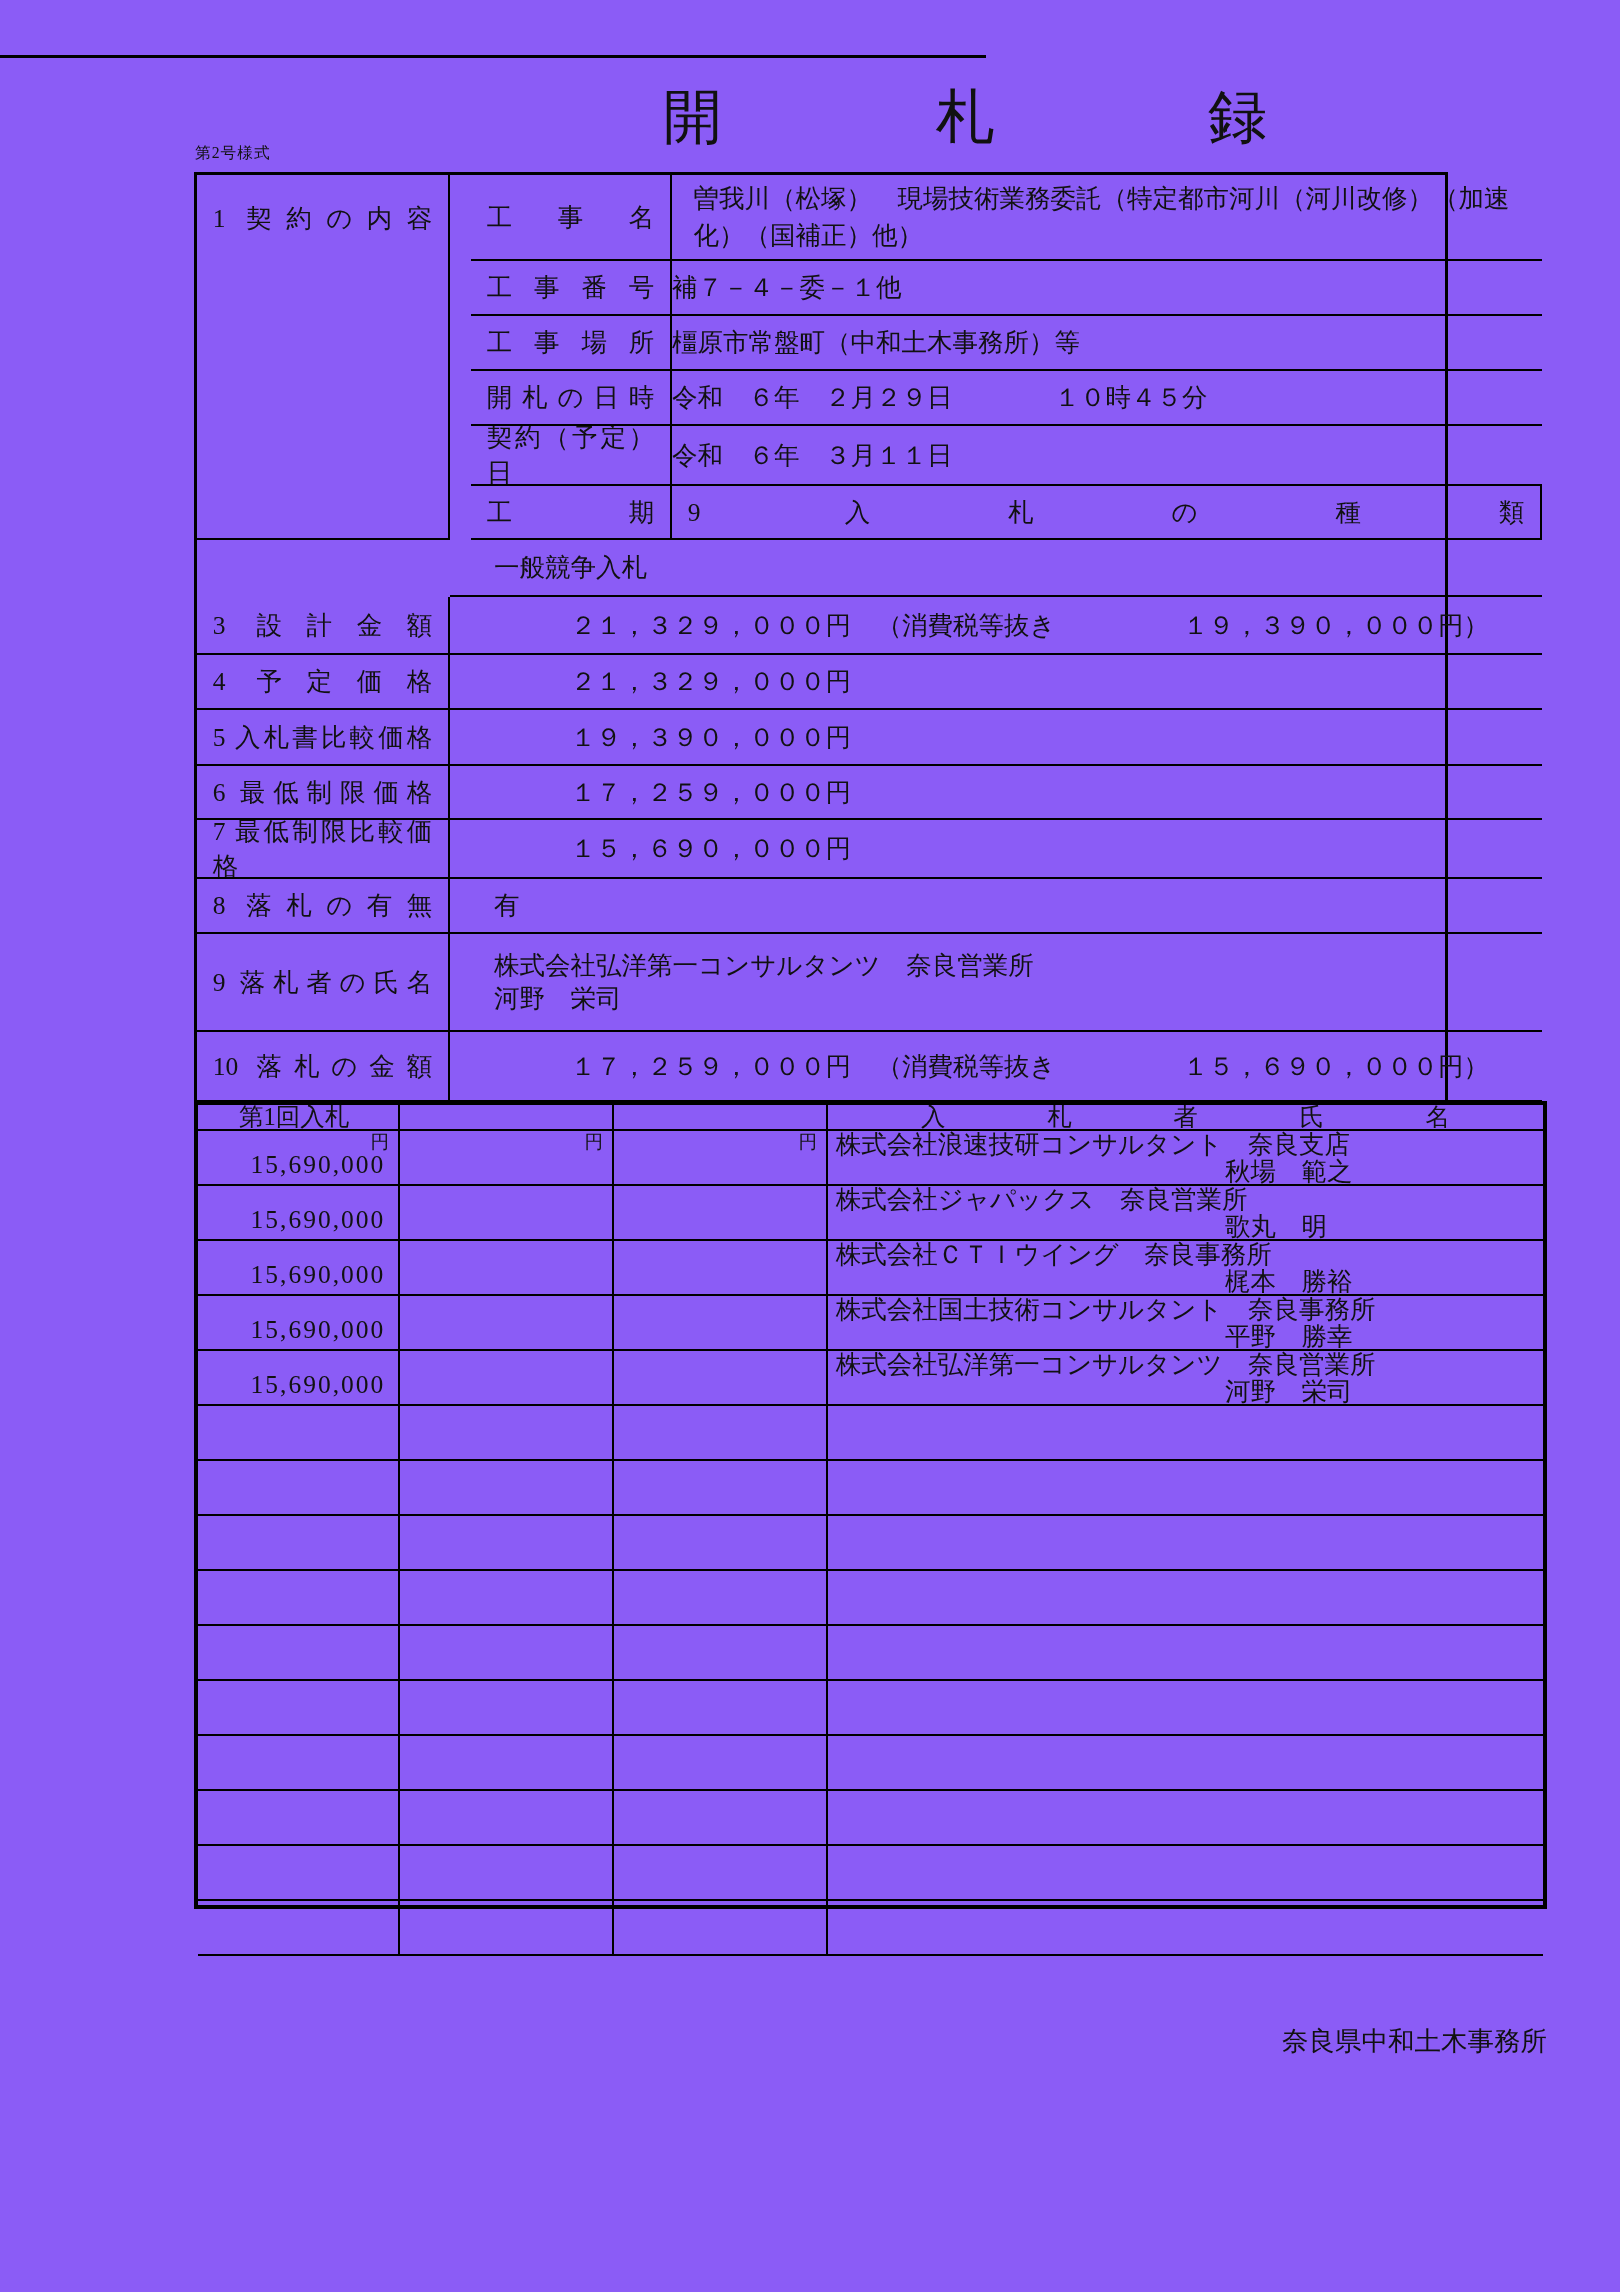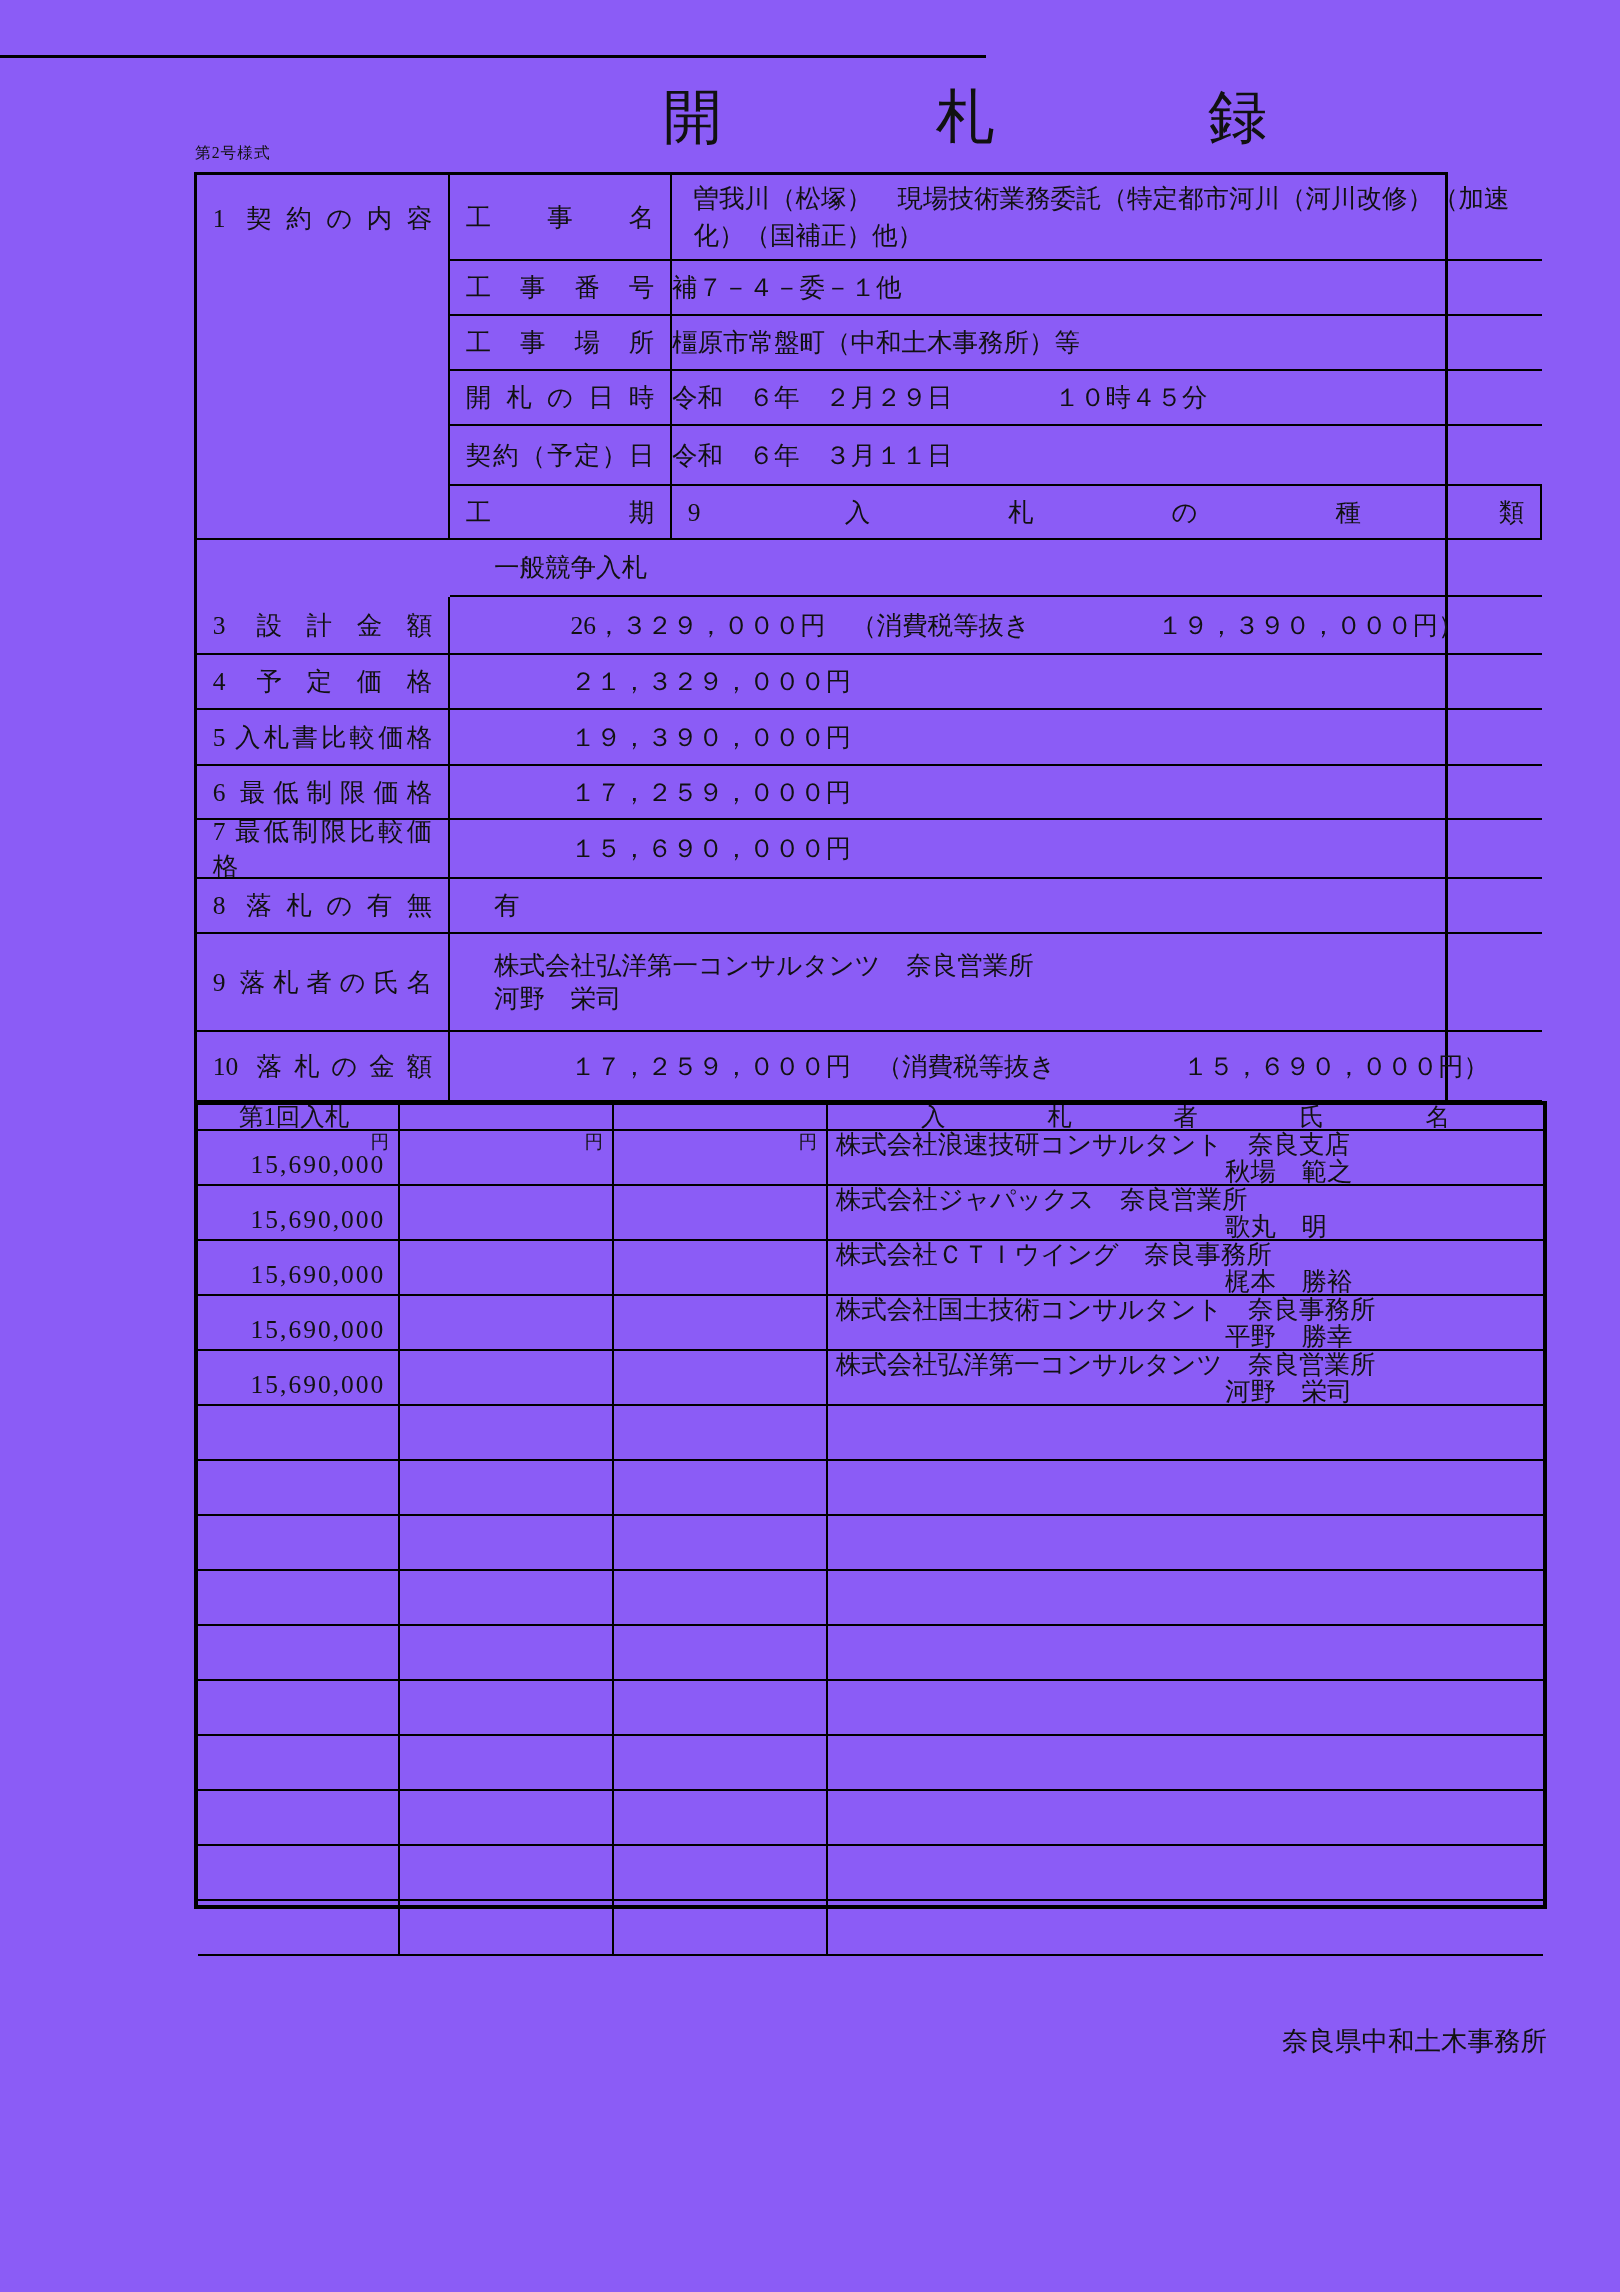--- a/index.html
+++ b/index.html
@@ -12,21 +12,21 @@
   
   .mtable{position:absolute;left:194px;top:172px;width:1254px;height:929px;box-sizing:border-box;
           border:3.9px solid #000;border-bottom:none;display:grid;
           grid-template-columns:253px 222px 870px;
           grid-template-rows:86px 55px 55px 55px 60px 54px 57px 58px 55px 56px 54px 59px 55px 98px 70px;}
   .mc{box-sizing:border-box;border-right:2px solid #000;border-bottom:2px solid #000;
       display:flex;flex-direction:column;justify-content:center;font-size:25.5px;overflow:hidden;}
   .mc.lastcol{border-right:none;}
   .mc.thick{border-bottom-width:2.9px;}
   .lbl{text-align:justify;text-align-last:justify;padding:0 15.7px;}
-  .sublbl{text-align:justify;text-align-last:justify;padding:0 15.7px;}
+  .sublbl{text-align:justify;text-align-last:justify;padding:0 15.7px;margin-left:21px;}
   .val{padding-left:44px;line-height:33px;}
   .subval{line-height:33px;}
   .subval.wname{padding-left:21.6px;padding-right:29px;line-height:37px;}
   .contract-cell{grid-row:1/7;grid-column:1;justify-content:flex-start;padding-top:25.5px;}
   .winner-line{line-height:33px;}
   
   .btable{position:absolute;left:194px;top:1101px;width:1353px;height:808px;box-sizing:border-box;
           border:4.9px solid #000;display:grid;
           grid-template-columns:202px 214px 214px auto;
           grid-auto-rows:55px;
@@ -81,21 +81,21 @@
 
     <div class="mc sublbl">契約（予定）日</div>
     <div class="mc lastcol subval">令和　６年　３月１１日</div>
 
     <div class="mc sublbl thick">工期</div>
 
     <div class="mc lbl">9 入札の種類</div>
     <div class="mc lastcol val" style="grid-column:2/4;">一般競争入札</div>
 
     <div class="mc lbl">3 設計金額</div>
-    <div class="mc lastcol val" style="grid-column:2/4;">　　　26，３２９，０００円　（消費税等抜き　　　　　１９，３９０，０００円）</div>
+    <div class="mc lastcol val" style="grid-column:2/4;">　　　２１，３２９，０００円　（消費税等抜き　　　　　１９，３９０，０００円）</div>
 
     <div class="mc lbl">4 予定価格</div>
     <div class="mc lastcol val" style="grid-column:2/4;">　　　２１，３２９，０００円</div>
 
     <div class="mc lbl thick">5 入札書比較価格</div>
     <div class="mc lastcol val thick" style="grid-column:2/4;">　　　１９，３９０，０００円</div>
 
     <div class="mc lbl">6 最低制限価格</div>
     <div class="mc lastcol val" style="grid-column:2/4;">　　　１７，２５９，０００円</div>
 

